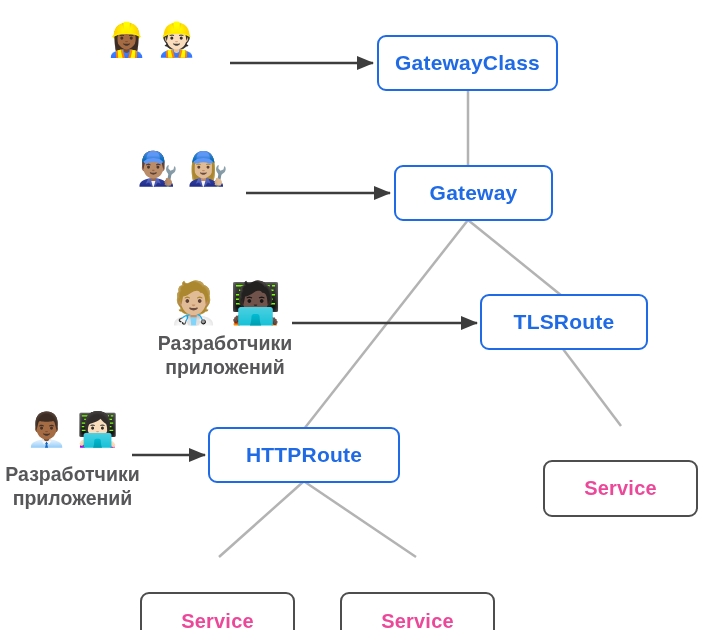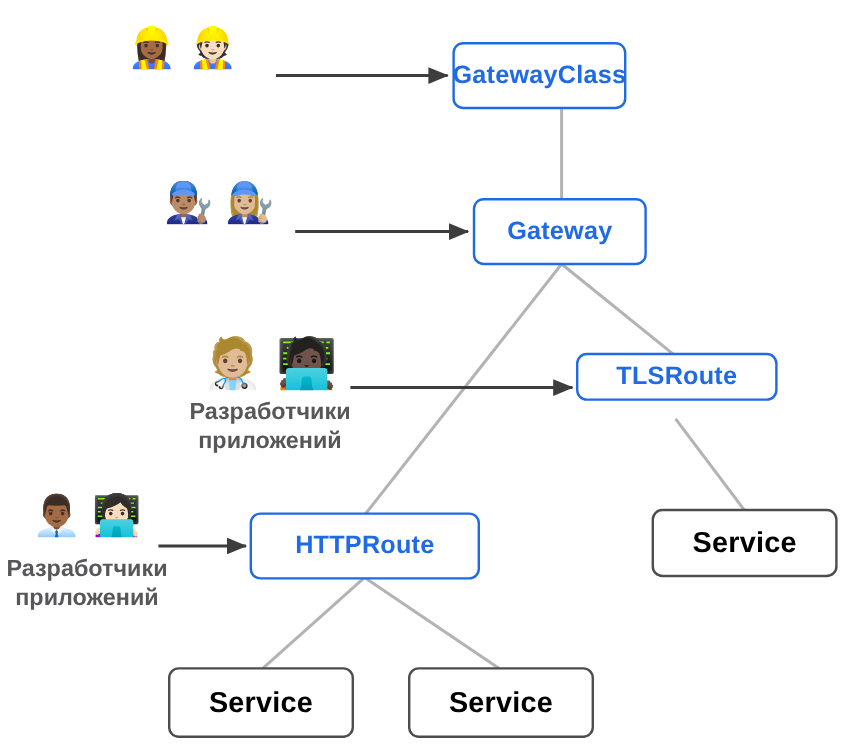--- a/index.html
+++ b/index.html
@@ -31,22 +31,23 @@
     display: flex;
     align-items: center;
     justify-content: center;
     font-weight: bold;
     font-size: 21px;
     color: #1f6ae5;
     letter-spacing: 0.2px;
   }
   .node.dark {
     border-color: #4d4d4d;
-    color: #000000;
-    font-size: 24px;
+    color: #ec4899;
+    font-size: 20px;
+    margin-top: 36px;
   }
   .actor {
     position: absolute;
     text-align: center;
     color: #57575a;
   }
   .actor .emoji {
     display: block;
     font-size: 33px;
     line-height: 42px;
@@ -84,29 +85,29 @@
     <line x1="563" y1="349" x2="621" y2="426" stroke="#b3b3b3" stroke-width="2.5"></line>
     <line x1="303" y1="482" x2="219" y2="557" stroke="#b3b3b3" stroke-width="2.5"></line>
     <line x1="305" y1="482" x2="416" y2="557" stroke="#b3b3b3" stroke-width="2.5"></line>
 
     <line x1="230" y1="63" x2="373" y2="63" stroke="#3d3d3d" stroke-width="2.5" marker-end="url(#arrowhead)"></line>
     <line x1="246" y1="193" x2="390" y2="193" stroke="#3d3d3d" stroke-width="2.5" marker-end="url(#arrowhead)"></line>
     <line x1="292" y1="323" x2="477" y2="323" stroke="#3d3d3d" stroke-width="2.5" marker-end="url(#arrowhead)"></line>
     <line x1="132" y1="455" x2="205" y2="455" stroke="#3d3d3d" stroke-width="2.5" marker-end="url(#arrowhead)"></line>
   </svg>
 
-  <div class="node" style="left:377px; top:35px; width:145px; height:56px;">
+  <div class="node" style="left:377px; top:35px; width:181px; height:56px;">
     <span>GatewayClass</span>
   </div>
 
-  <div class="node" style="left:394px; top:165px; width:145px; height:56px;">
+  <div class="node" style="left:394px; top:165px; width:159px; height:56px;">
     <span>Gateway</span>
   </div>
 
-  <div class="node" style="left:480px; top:294px; width:168px; height:40px;">
+  <div class="node" style="left:480px; top:294px; width:168px; height:56px;">
     <span>TLSRoute</span>
   </div>
 
   <div class="node" style="left:208px; top:427px; width:192px; height:56px;">
     <span>HTTPRoute</span>
   </div>
 
   <div class="node dark" style="left:543px; top:424px; width:155px; height:57px;">
     <span>Service</span>
   </div>

